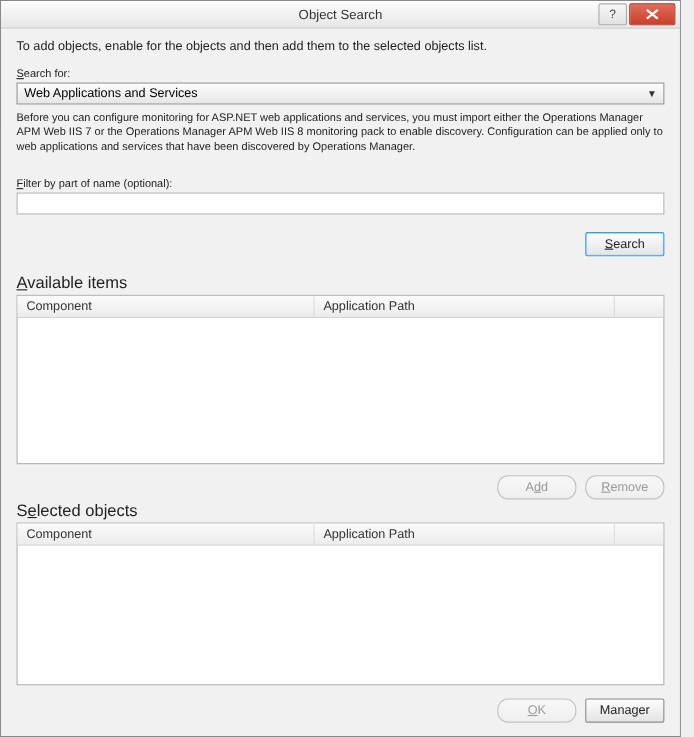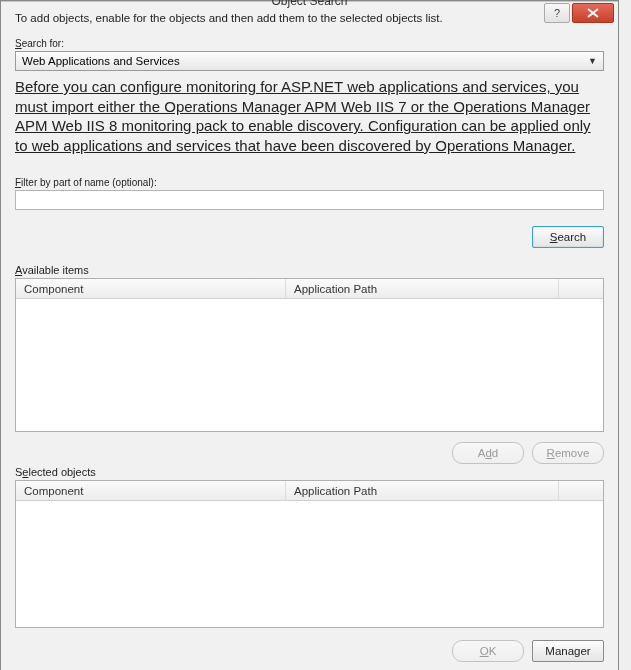--- a/index.html
+++ b/index.html
@@ -88,25 +88,24 @@
       align-items: center;
       padding: 0 6px;
       font-size: 11.5px;
       justify-content: space-between;
     }
     .dropdown .chev {
       font-size: 9px;
       color: #333;
     }
     .helptext {
-      font-size: 15px;
+      font-size: 10px;
       color: #222;
       line-height: 1.3;
       margin-bottom: 22px;
-      text-decoration: underline;
     }
     .text-input {
       width: 100%;
       height: 20px;
       border: 1px solid #b5b5b5;
       background: #fff;
       padding: 0 4px;
       font-size: 11.5px;
     }
     .btn-row {
@@ -134,21 +133,21 @@
       border: 1.5px solid #3aa0d8;
       box-shadow: 0 0 1px #3aa0d8 inset;
     }
     .btn.disabled {
       color: #9a9a9a;
       border-color: #c2c2c2;
       background: linear-gradient(#f7f7f7, #efefef);
       border-radius: 10px;
     }
     .section-title {
-      font-size: 11px;
+      font-size: 15px;
       color: #222;
       margin-bottom: 2px;
     }
     .listbox {
       border: 1px solid #b0b0b0;
       background: #fff;
       display: flex;
       flex-direction: column;
       gap: 12px;
     }

